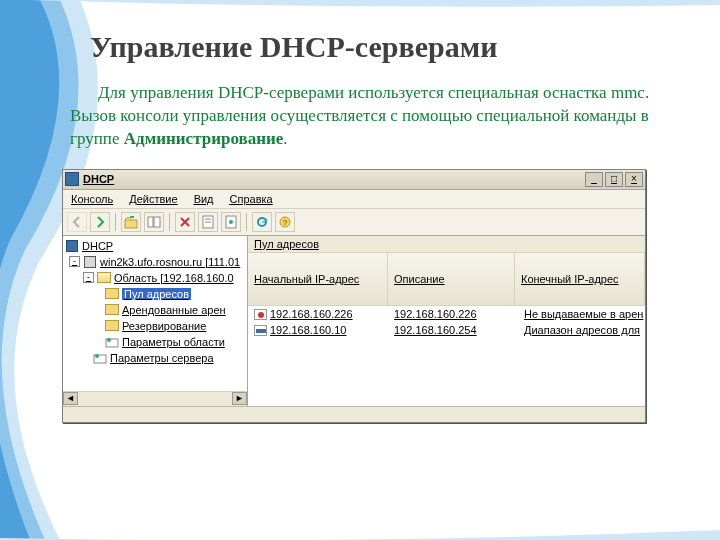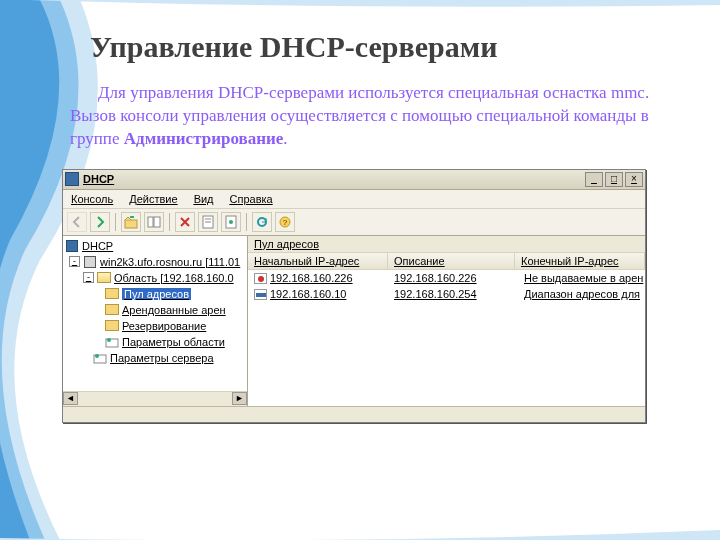--- a/index.html
+++ b/index.html
@@ -26,21 +26,21 @@
     padding: 30px 40px 10px 70px;
   }
   h1 {
     font-size: 30px;
     font-weight: bold;
     color: #404040;
     margin: 0 0 18px 20px;
   }
   p.body {
     font-size: 17px;
-    color: #8b5cf6;
+    color: #15803d;
     margin: 0 0 18px 0;
     line-height: 1.35;
     text-indent: 28px;
   }
   p.body b { font-weight: bold; }
 
   
   .mmc-window {
     position: relative;
     width: 584px;
@@ -174,21 +174,21 @@
     border-bottom: 1px solid #d6d2bf;
     font-size: 11px;
   }
   .list-header {
     display: flex;
     background: #ece9d8;
     border-bottom: 1px solid #d6d2bf;
     font-size: 11px;
   }
   .list-header .col {
-    padding: 2px 6px;
+    padding: 20px 6px;
     border-right: 1px solid #d6d2bf;
     background: linear-gradient(#f7f5eb,#e6e3d2);
   }
   .list-row {
     display: flex;
     font-size: 11px;
     height: 16px;
     align-items: center;
   }
   .list-row .cell {

